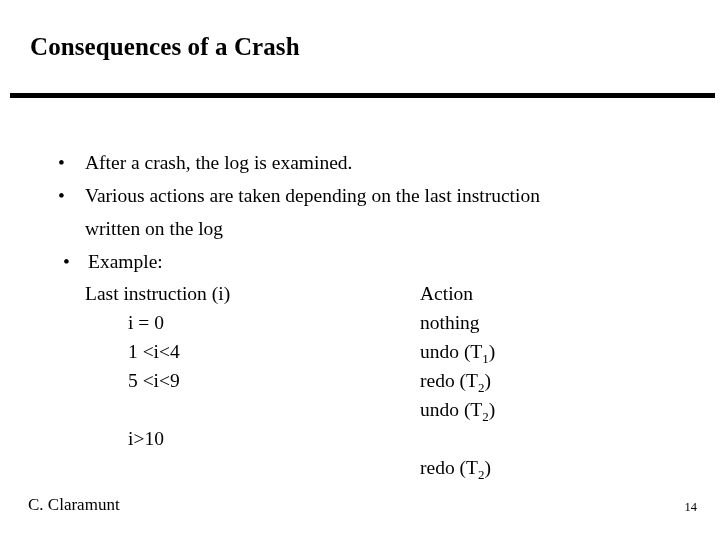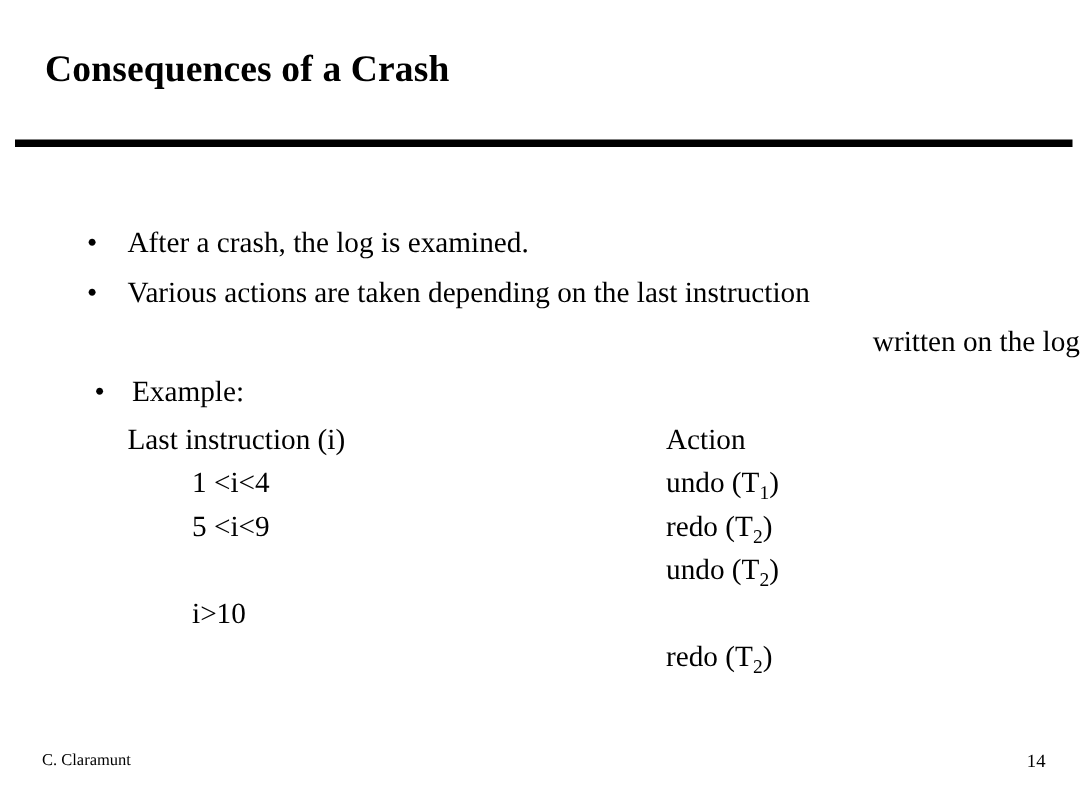--- a/index.html
+++ b/index.html
@@ -72,21 +72,20 @@
     padding-left: 88px;
   }
   .bullet-row.level2 .dot {
     left: 63px;
   }
   .bullet-cont {
     padding-left: 85px;
     font-size: 19.5px;
     line-height: 33px;
     white-space: nowrap;
-    text-align: right;
   }
 
   
   .example-table {
     position: relative;
     margin-top: 1px;
   }
   .ex-row {
     position: relative;
     height: 29px;
@@ -97,38 +96,38 @@
   .col-left {
     position: absolute;
     left: 85px;
     top: 0;
   }
   .col-left.indent {
     left: 128px;
   }
   .col-right {
     position: absolute;
-    left: 444px;
+    left: 420px;
     top: 0;
   }
   .underlined {
     text-underline-offset: 2px;
   }
   .sub {
     font-size: 13px;
     vertical-align: sub;
     line-height: 0;
   }
 
   
   .footer-author {
     position: absolute;
     left: 28px;
     bottom: 27px;
-    font-size: 11px;
+    font-size: 17px;
     line-height: 1;
     white-space: nowrap;
   }
   .footer-page {
     position: absolute;
     right: 23px;
     bottom: 27px;
     font-size: 12.5px;
     line-height: 1;
     white-space: nowrap;
@@ -162,20 +161,24 @@
       <span>Example:</span>
     </div>
 
     <div class="example-table">
 
       <div class="ex-row">
         <span class="col-left underlined">Last instruction (i)</span>
         <span class="col-right underlined">Action</span>
       </div>
 
+      <div class="ex-row">
+        <span class="col-left indent">i = 0</span>
+        <span class="col-right"><span>nothing</span></span>
+      </div>
 
       <div class="ex-row">
         <span class="col-left indent">1 &lt;i&lt;4</span>
         <span class="col-right"><span>undo (T</span><span class="sub">1</span><span>)</span></span>
       </div>
 
       <div class="ex-row">
         <span class="col-left indent">5 &lt;i&lt;9</span>
         <span class="col-right"><span>redo (T</span><span class="sub">2</span><span>)</span></span>
       </div>

